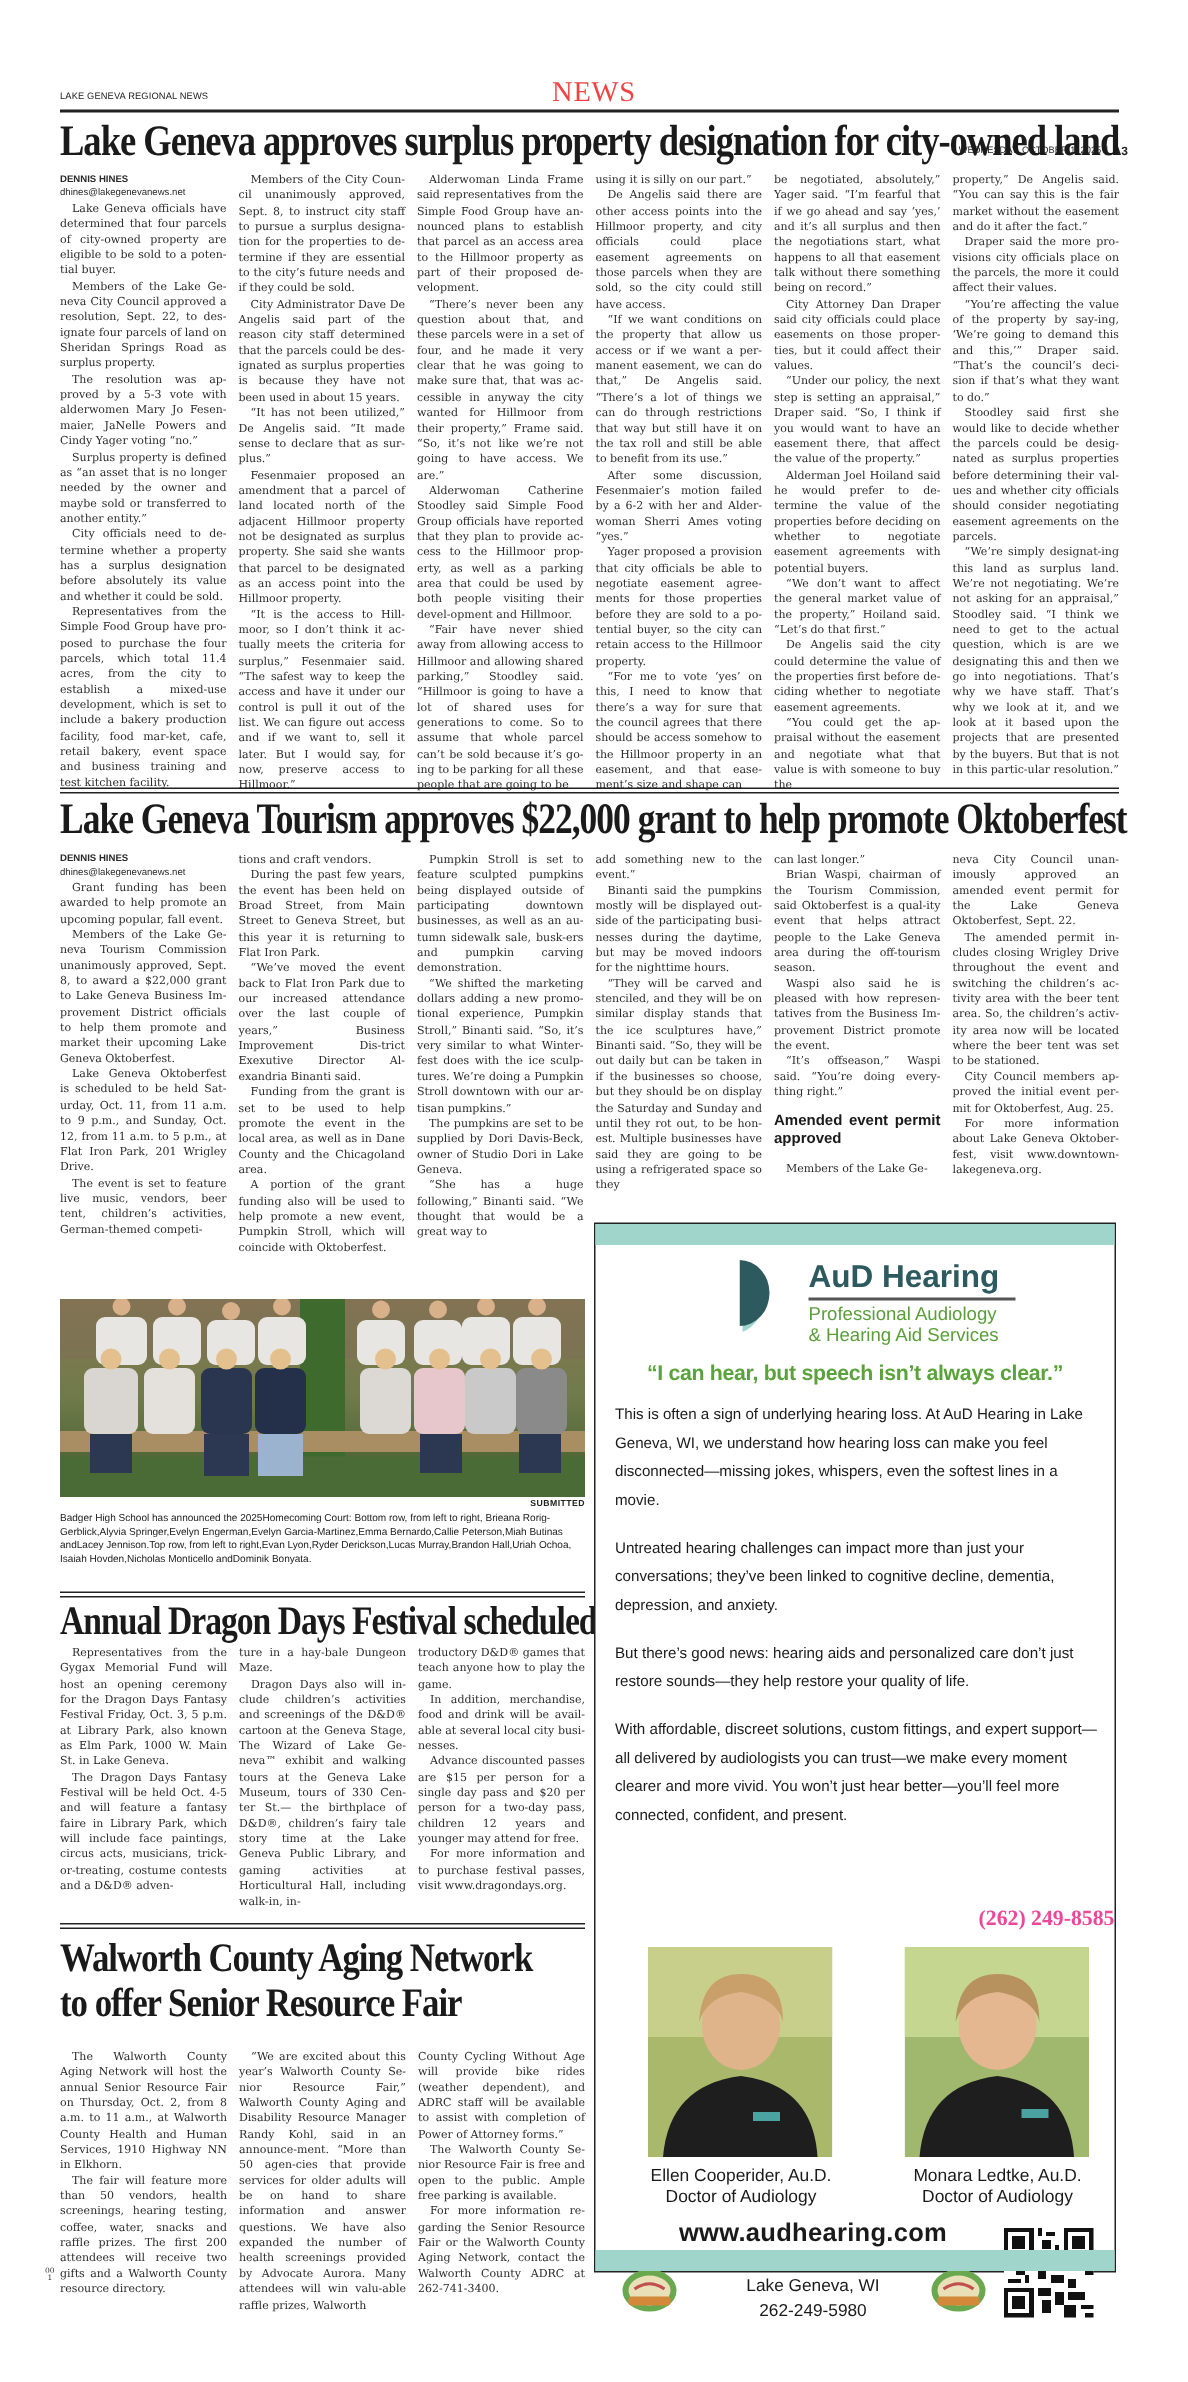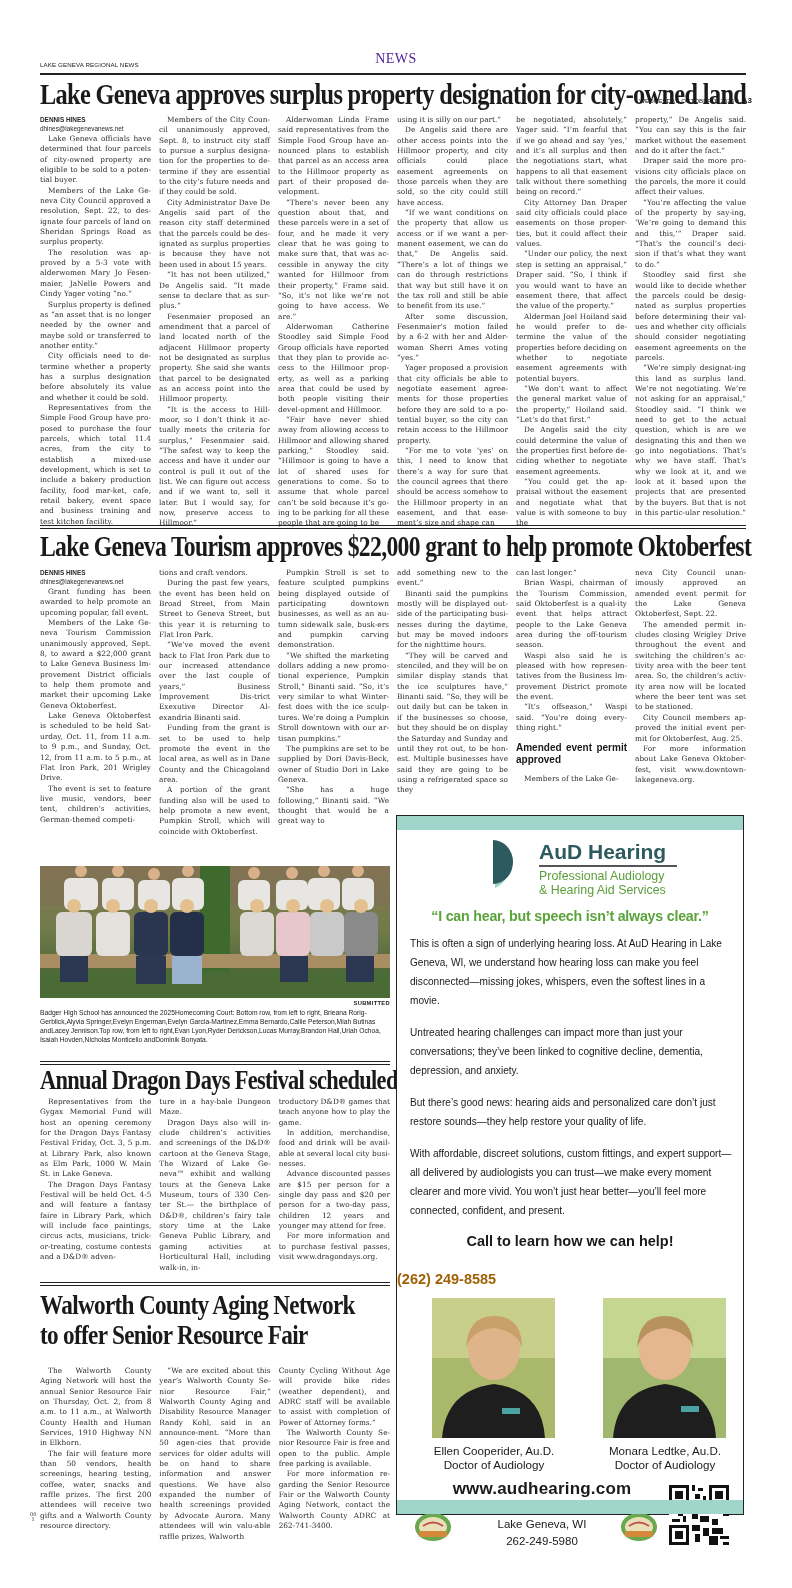--- a/index.html
+++ b/index.html
@@ -1,20 +1,20 @@
 <!DOCTYPE html>
 <html><head>
 <meta charset="utf-8">
 <style>
   * { box-sizing: border-box; margin: 0; padding: 0; }
   html, body { width: 792px; height: 1588px; background: #ffffff; overflow: hidden; }
   body { position: relative; font-family: "DejaVu Serif", "Liberation Serif", serif; color: #222; }
   .abs { position: absolute; }
   .folio-left { left: 40px; top: 61px; font-family: "Liberation Sans", sans-serif; font-size: 6.2px; letter-spacing: 0.1px; color: #222; }
-  .folio-center { left: 0; width: 792px; top: 51px; text-align: center; font-family: "Liberation Serif", serif; font-size: 14px; color: #4c1d95; letter-spacing: 0.5px; }
+  .folio-center { left: 0; width: 792px; top: 51px; text-align: center; font-family: "Liberation Serif", serif; font-size: 19px; color: #ef4444; letter-spacing: 0.5px; }
   .folio-right { right: 40px; top: 60px; font-family: "Liberation Sans", sans-serif; font-size: 6.2px; color: #222; display: flex; align-items: center; gap: 3px; margin-top: 36px; }
   .folio-right .pg { font-weight: bold; font-size: 8px; }
   .rule-top { left: 40px; width: 706px; top: 73px; height: 1.5px; background: #222; }
   .headline { font-family: "Liberation Serif", serif; font-weight: bold; color: #1a1a1a; letter-spacing: -0.8px; transform-origin: left top; white-space: nowrap; }
   .h1 { left: 40px; top: 78px; font-size: 29px; transform: scaleX(0.84); }
   .h2 { left: 40px; top: 530px; font-size: 29px; transform: scaleX(0.815); }
   .h3 { left: 40px; top: 1085px; font-size: 27px; transform: scaleX(0.83); }
   .h4 { left: 40px; top: 1282px; font-size: 27px; line-height: 30px; transform: scaleX(0.86); }
   .double-rule { height: 4px; border-top: 1.5px solid #222; border-bottom: 0.8px solid #222; }
   .cols { display: flex; gap: 8px; }
@@ -32,21 +32,21 @@
   .ad-logo { position: absolute; left: 96px; top: 24px; display: flex; align-items: flex-start; gap: 22px; }
   .logo-mark { width: 24px; height: 52px; position: relative; }
   .brand { font-family: "Liberation Sans", sans-serif; }
   .brand-name { font-size: 21px; font-weight: bold; color: #2d5a5e; line-height: 24px; }
   .brand-line { height: 1.6px; background: #555; width: 138px; margin: 1px 0 2px 0; }
   .brand-tag { font-size: 12.4px; line-height: 14px; color: #5a9e3a; }
   .ad-quote { position: absolute; left: 0; width: 100%; top: 92px; text-align: center; font-family: "Liberation Sans", sans-serif; font-weight: bold; color: #5aa33a; font-size: 14.2px; letter-spacing: -0.2px; }
   .ad-body { position: absolute; left: 13px; width: 322px; top: 118px; font-family: "Liberation Sans", sans-serif; font-size: 10.1px; line-height: 19px; color: #1a1a1a; }
   .ad-body p { margin-bottom: 13px; }
   .ad-cta { position: absolute; left: 0; width: 100%; top: 417px; text-align: center; font-family: "Liberation Sans", sans-serif; font-weight: bold; font-size: 14.5px; color: #1a1a1a; }
-  .ad-phone { position: absolute; left: 0; width: 100%; top: 455px; text-align: left; font-family: Liberation Sans, sans-serif; font-weight: bold; font-size: 14.5px; color: #a16207; }
+  .ad-phone { position: absolute; left: 0; width: 100%; top: 455px; text-align: right; font-family: Liberation Serif, serif; font-weight: bold; font-size: 14.5px; color: #ec4899; }
   .doc-photo { position: absolute; top: 482px; width: 123px; height: 140px; overflow: hidden; }
   .doc-name { position: absolute; top: 628px; width: 170px; text-align: center; font-family: "Liberation Sans", sans-serif; font-size: 11.6px; line-height: 14px; color: #1a1a1a; }
   .ad-url { position: absolute; left: 0; width: 290px; top: 663px; text-align: center; font-family: "Liberation Sans", sans-serif; font-weight: bold; font-size: 17px; color: #1a1a1a; letter-spacing: 0.2px; }
   .ad-addr { position: absolute; left: 0; width: 290px; text-align: center; font-family: "Liberation Sans", sans-serif; font-size: 11.5px; color: #1a1a1a; line-height: 16px; }
   .badge { position: absolute; width: 40px; height: 32px; }
   .qr { position: absolute; left: 272px; top: 669px; width: 60px; height: 60px; }
   .jump { left: 30px; top: 1512px; font-size: 5px; line-height: 5px; text-align: center; color: #333; }
 </style>
 </head>
 <body>
@@ -283,21 +283,20 @@
       <div class="brand-tag">&amp; Hearing Aid Services</div>
     </div>
   </div>
   <div class="ad-quote">“I can hear, but speech isn’t always clear.”</div>
   <div class="ad-body">
     <p>This is often a sign of underlying hearing loss. At AuD Hearing in Lake Geneva, WI, we understand how hearing loss can make you feel disconnected—missing jokes, whispers, even the softest lines in a movie.</p>
     <p>Untreated hearing challenges can impact more than just your conversations; they’ve been linked to cognitive decline, dementia, depression, and anxiety.</p>
     <p>But there’s good news: hearing aids and personalized care don’t just restore sounds—they help restore your quality of life.</p>
     <p>With affordable, discreet solutions, custom fittings, and expert support—all delivered by audiologists you can trust—we make every moment clearer and more vivid. You won’t just hear better—you’ll feel more connected, confident, and present.</p>
   </div>
-  <div class="ad-cta">Call to learn how we can help!</div>
   <div class="ad-phone">(262) 249-8585</div>
 
   <div class="doc-photo" style="left:35px;">
     <svg width="123" height="140" viewBox="0 0 123 140">
       <rect width="123" height="140" fill="#a9b86a"></rect>
       <rect width="123" height="60" fill="#c8cf8a"></rect>
       <ellipse cx="62" cy="52" rx="26" ry="30" fill="#e0b48a"></ellipse>
       <path d="M34 50 Q36 18 62 18 Q90 18 90 50 Q86 34 62 30 Q40 32 34 50Z" fill="#c9a06a"></path>
       <path d="M10 140 Q14 92 62 86 Q110 92 113 140Z" fill="#1e1e1e"></path>
       <rect x="70" y="110" width="18" height="6" fill="#4aa3a0"></rect>

